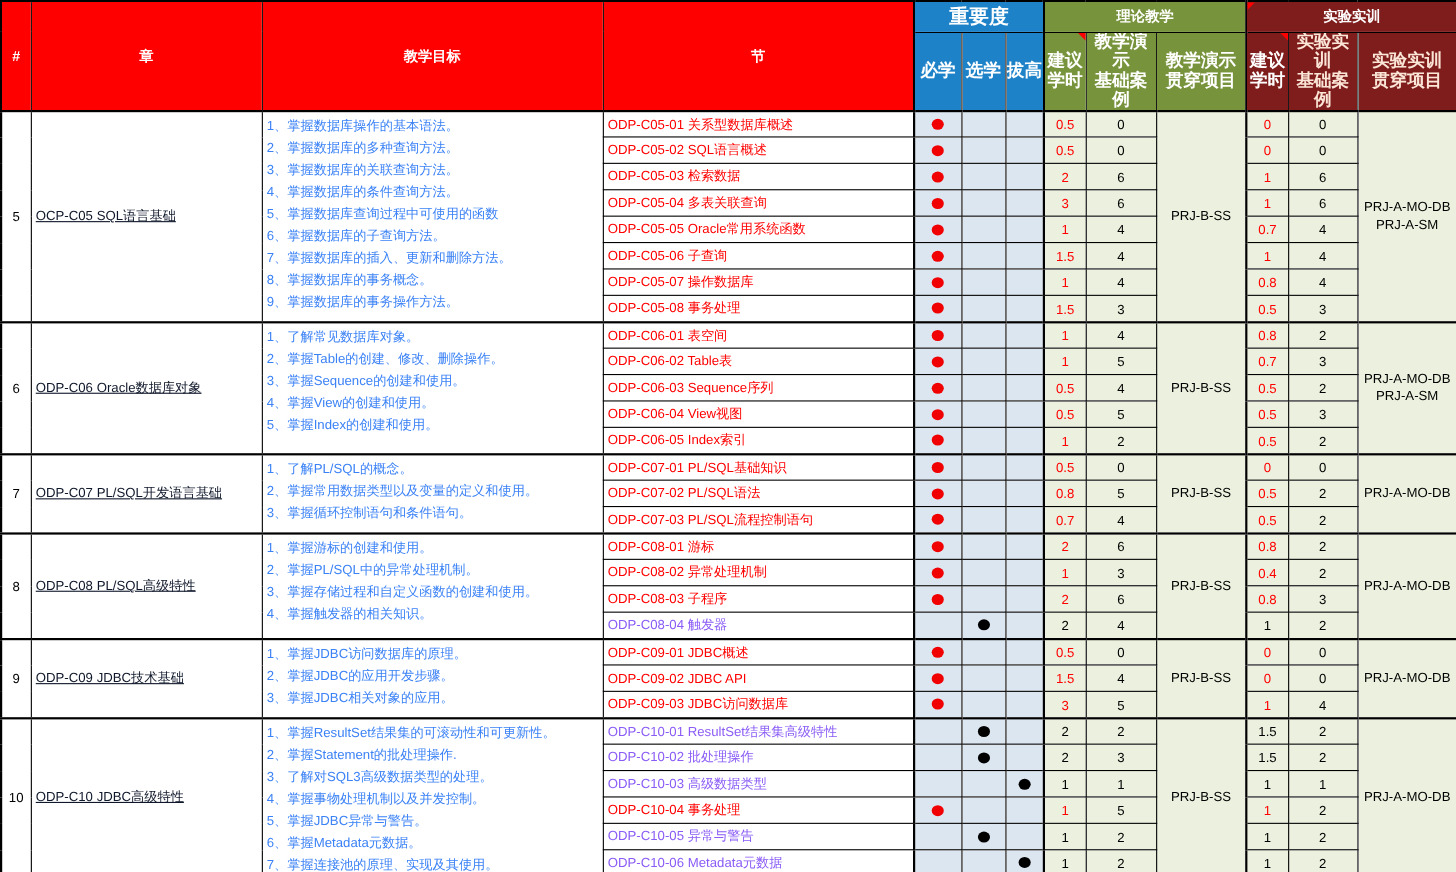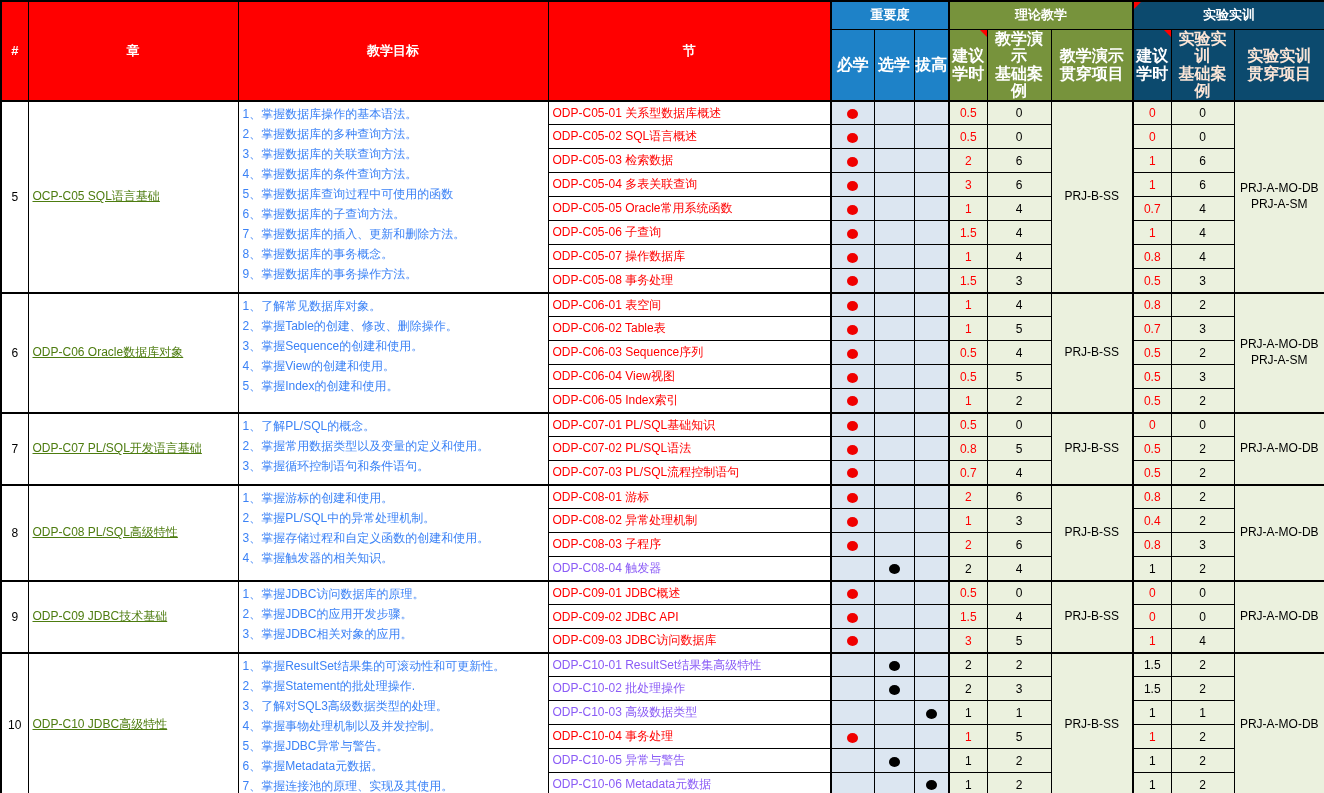--- a/index.html
+++ b/index.html
@@ -5,30 +5,30 @@
   * { box-sizing: border-box; }
   html, body { margin: 0; padding: 0; background: #fff; }
   body { font-family: "Liberation Sans", "DejaVu Sans", sans-serif; }
   table { border-collapse: collapse; table-layout: fixed; width: 1324px; border: 2px solid #000; }
   th, td { border: 1px solid #000; padding: 0; overflow: hidden; }
   thead tr { height: 28px; }
   tbody tr { height: 24px; }
   tfoot tr { height: 19px; }
   thead th { font-weight: bold; color: #fff; text-align: center; position: relative; }
   .hdr-red    { background: #FF0000; font-size: 13px; }
-  .hdr-blue   { background: #1E82C8; font-size: 13px; }
+  .hdr-blue   { background: #1E82C8; font-size: 18px; }
   .hdr-green  { background: #77933C; font-size: 13px; }
-  .hdr-orange { background: #0c4a6e; font-size: 13px; margin-top: 12px; }
+  .hdr-orange { background: #7f1d1d; font-size: 13px; margin-top: 12px; }
   .pale-text  { color: #FBE5D6; }
   .sub { white-space: pre-line; line-height: 1.1; font-size: 16px; }
   .thick-l { border-left: 2px solid #000; }
   .group-start td { border-top: 2px solid #000; }
   .num-cell { text-align: center; font-size: 12px; background: #fff; color: #000; }
   .chapter-cell { background: #fff; padding-left: 4px; font-size: 12px; }
-  .chapter-cell a { color: #4d7c0f; }
+  .chapter-cell a { color: #0f172a; }
   .obj-cell { background: #fff; vertical-align: top; padding: 2px 2px 0 4px; font-size: 12px; color: #3b82f6; }
   .obj-cell div { line-height: 20px; white-space: nowrap; }
   .sec-cell { background: #fff; padding-left: 4px; font-size: 12px; color: #8b5cf6; white-space: nowrap; }
   .imp-cell { background: #DCE6F1; text-align: center; vertical-align: middle; }
   .val-cell { background: #EBF1DE; text-align: center; font-size: 12px; color: #000; }
   .proj-cell { background: #EBF1DE; text-align: center; font-size: 12px; color: #000; white-space: pre-line; line-height: 1.3; }
   .red-text { color: #FF0000; }
   .dot { display: inline-block; width: 11px; height: 10px; border-radius: 50%; vertical-align: middle; }
   .dot-red { background: #F00000; }
   .dot-black { background: #000; }

